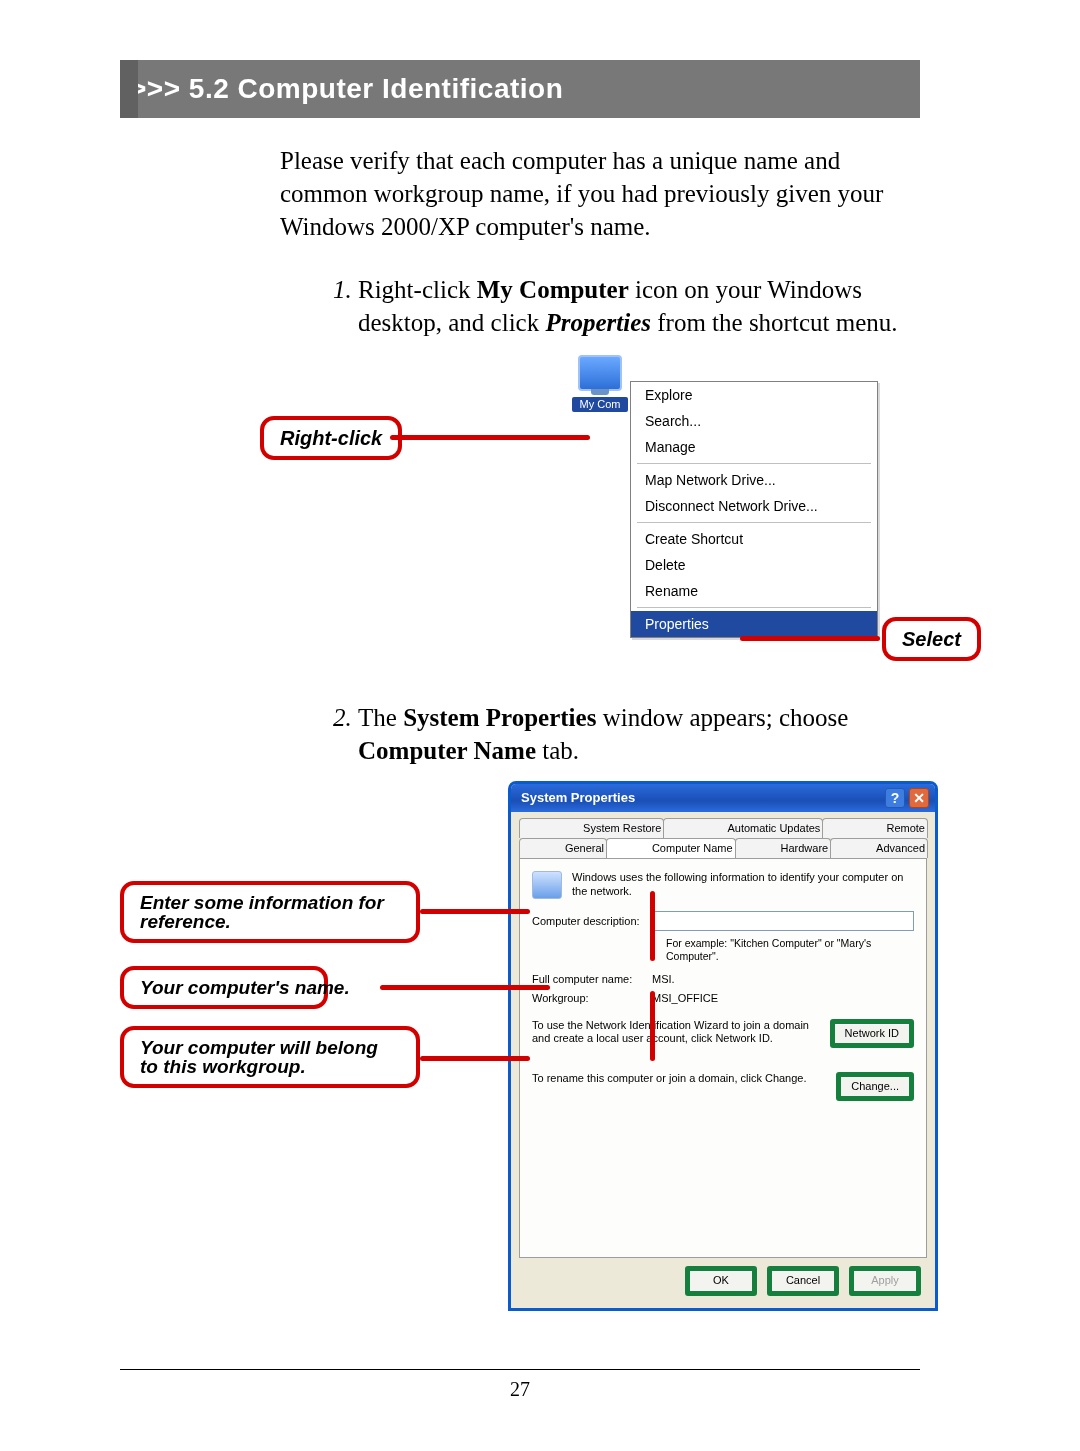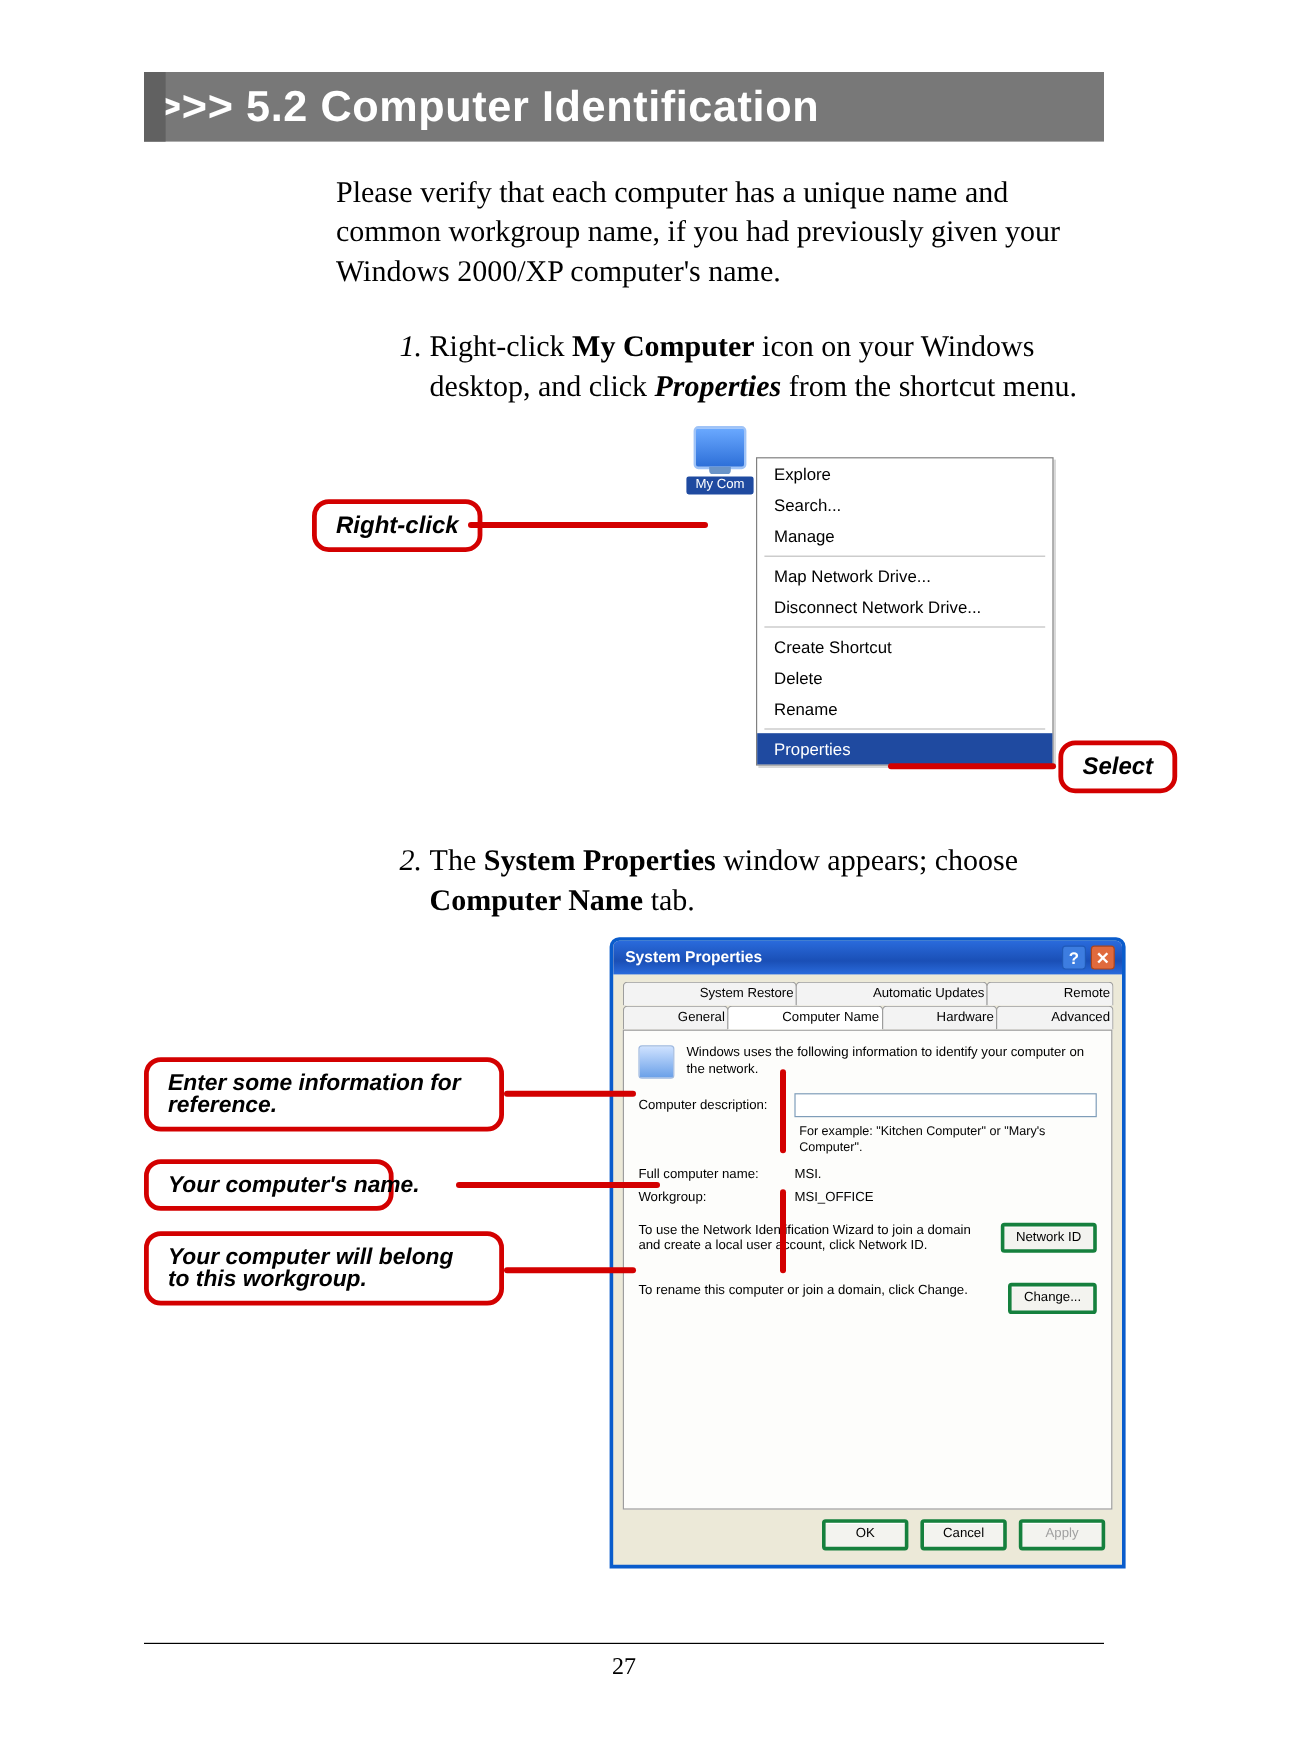--- a/index.html
+++ b/index.html
@@ -40,21 +40,21 @@
   
   .sec-heading{
     height:58px;
     background:#787878;
     position:relative;
     display:flex;
     align-items:center;
     color:#fff;
     font-family:Arial,Helvetica,sans-serif;
     font-weight:700;
-    font-size:36px;
+    font-size:28px;
     letter-spacing:.5px;
   }
   .sec-heading .inner{
     padding-left:10px;
   }
   .sec-heading::before{
     content:"";
     position:absolute;left:0;top:0;bottom:0;width:18px;
     background:#616161;
   }
@@ -200,32 +200,32 @@
     padding:12px 12px 20px 12px;
     min-height:400px;
     position:relative;
   }
   .infobox{display:flex;gap:10px;align-items:flex-start;margin-bottom:12px;}
   .infobox .ico{
     width:30px;height:28px;border:1px solid #9fb9e0;border-radius:3px;
     background:linear-gradient(#cfe2ff,#6aa0e8);flex:none;
   }
   .infobox .txt{font-size:11px;}
-  .form-row{display:flex;align-items:center;margin:6px 0;gap:10px;}
+  .form-row{display:flex;align-items:center;margin:6px 0;}
   .form-row .lab{width:120px;font-size:11px;}
   .form-row .val{font-size:11px;}
   .textfield{
     flex:1;border:1px solid #7f9db9;background:#fff;height:20px;
     padding:0 4px;display:flex;align-items:center;font-size:11px;
   }
   .hint{font-size:10.5px;margin:4px 0 10px 134px;}
   .para{font-size:11px;margin:12px 0 4px 0;}
   .sidebtn-row{display:flex;justify-content:space-between;align-items:flex-start;gap:10px;}
   .btn{
-    border:3px solid #15803d;background:#f3f3ef;border-radius:3px;
+    border:5px solid #15803d;background:#f3f3ef;border-radius:3px;
     padding:3px 10px;font-size:11px;white-space:nowrap;
     box-shadow:inset 0 1px 0 #fff;
   }
   .btn.disabled{color:#a0a0a0;}
   .dlg-btns{
     display:flex;justify-content:flex-end;gap:10px;padding:0 14px 12px 0;
   }
   .dlg-btns .btn{min-width:72px;text-align:center;}
 
   

